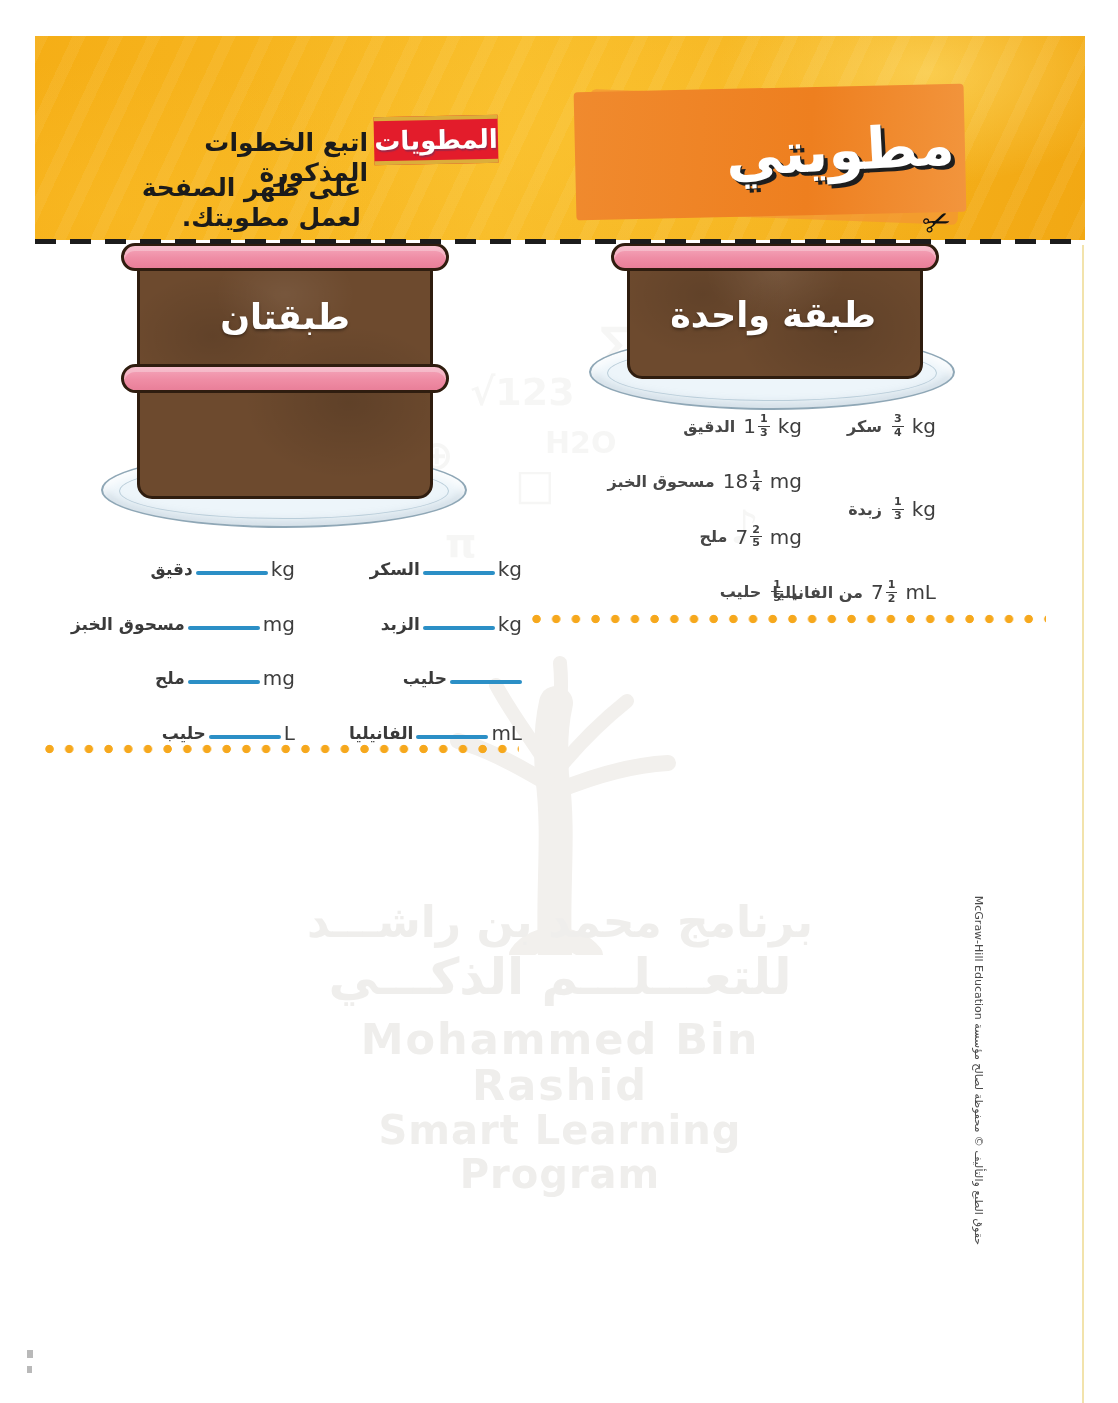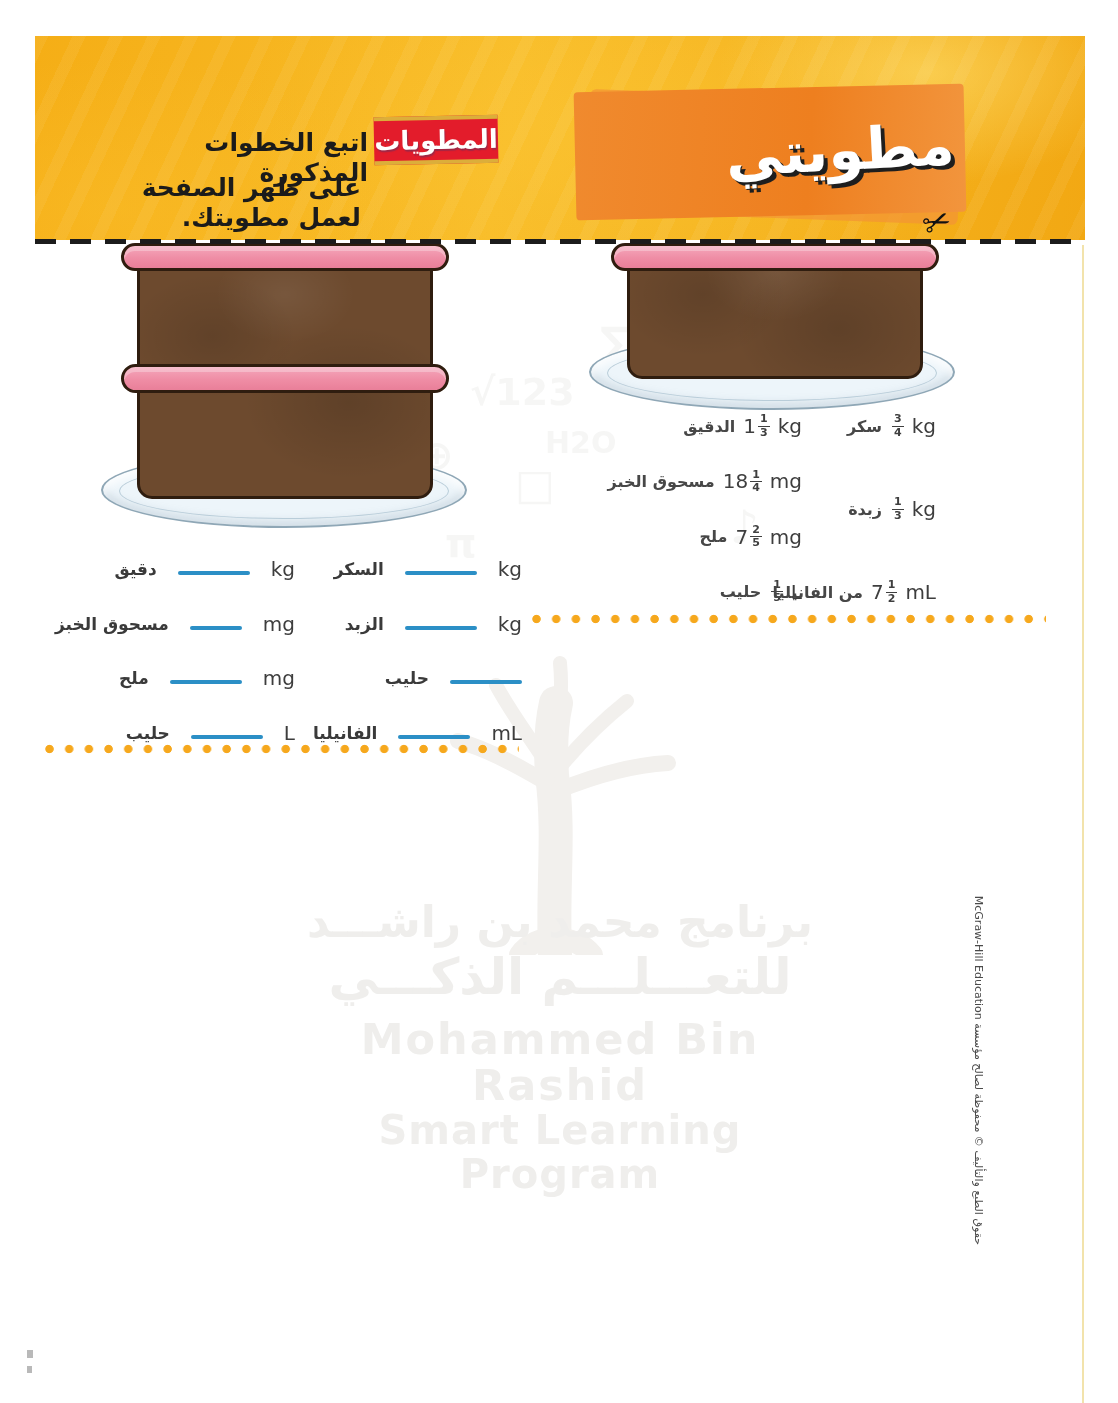--- a/index.html
+++ b/index.html
@@ -79,21 +79,21 @@
   .frac{display:inline-flex;flex-direction:column;align-items:center;font-size:11px;
       line-height:1.1;font-weight:bold;}
   .num{border-bottom:1.4px solid #3f3f3f;padding:0 2px;}
   .unit{font-size:20px;color:#3d3d3d;}
 
   
   .ws-col{position:absolute;z-index:3;display:flex;flex-direction:column;
       justify-content:space-between;}
   .ws-left{left:55px;top:556px;width:240px;height:190px;}
   .ws-right{left:288px;top:556px;width:234px;height:190px;}
-  .ws-row{display:flex;justify-content:flex-end;align-items:center;gap:21px;height:26px;}
+  .ws-row{display:flex;justify-content:flex-end;align-items:center;gap:3px;height:26px;}
   .ws-label{font-size:17px;font-weight:bold;color:#3a3a3a;white-space:nowrap;}
   .blank-line{width:72px;height:4px;background:#2b8fc6;border-radius:2px;margin-top:8px;}
 
   
   .dots{position:absolute;z-index:2;height:10px;background-repeat:repeat-x;
       background-image:radial-gradient(circle at 4.5px 5px,#f6a81d 3.8px,rgba(246,168,29,0) 4.6px);
       background-size:19.7px 10px;}
   .dots-right{left:532px;top:614px;width:514px;}
   .dots-left{left:45px;top:744px;width:474px;}
 
@@ -147,24 +147,26 @@
   <div class="foldables-badge" data-name="foldables-badge">المطويات</div>
   <div class="instr instr1" data-name="instruction-line-1">اتبع الخطوات المذكورة</div>
   <div class="instr instr2" data-name="instruction-line-2">على ظهر الصفحة لعمل مطويتك.</div>
   <div class="cut-line" data-name="dashed-cut-line"></div>
   <div class="scissors-icon" data-name="scissors-icon">✂</div>
 
   <div class="plate" style="left:101px;top:452px;" data-name="cake-plate-two-layer"></div>
   <div class="cake-body" style="left:137px;top:247px;height:252px;" data-name="cake-body-two-layer"></div>
   <div class="frosting" style="left:121px;top:243px;" data-name="frosting-band-top-left-cake"></div>
   <div class="frosting" style="left:121px;top:364px;height:29px;" data-name="frosting-band-middle-left-cake"></div>
+  <div class="cake-label" style="left:132px;top:297px;" data-name="two-layer-cake-label">طبقتان</div>
 
   <div class="plate" style="left:589px;top:334px;" data-name="cake-plate-one-layer"></div>
   <div class="cake-body" style="left:627px;top:247px;height:132px;" data-name="cake-body-one-layer"></div>
   <div class="frosting" style="left:611px;top:243px;" data-name="frosting-band-top-right-cake"></div>
+  <div class="cake-label" style="left:620px;top:295px;" data-name="one-layer-cake-label">طبقة واحدة</div>
 
   <div class="recipe-col col-inner" data-name="recipe-column-inner">
     <div class="ing-row" data-name="ingredient-row-flour">
       <span class="ing-label" data-name="ingredient-label">الدقيق</span>
       <span class="mixed" data-name="ingredient-value">
           <span class="whole">1</span>
           <span class="frac">
             <span class="num">1</span>
             <span class="den">3</span>
           </span>

